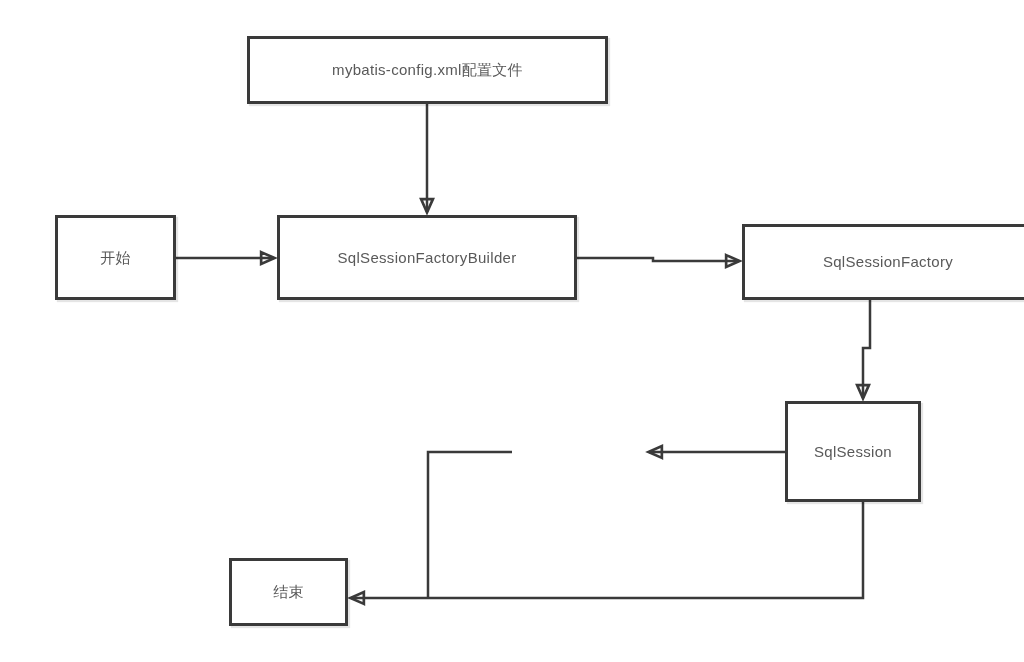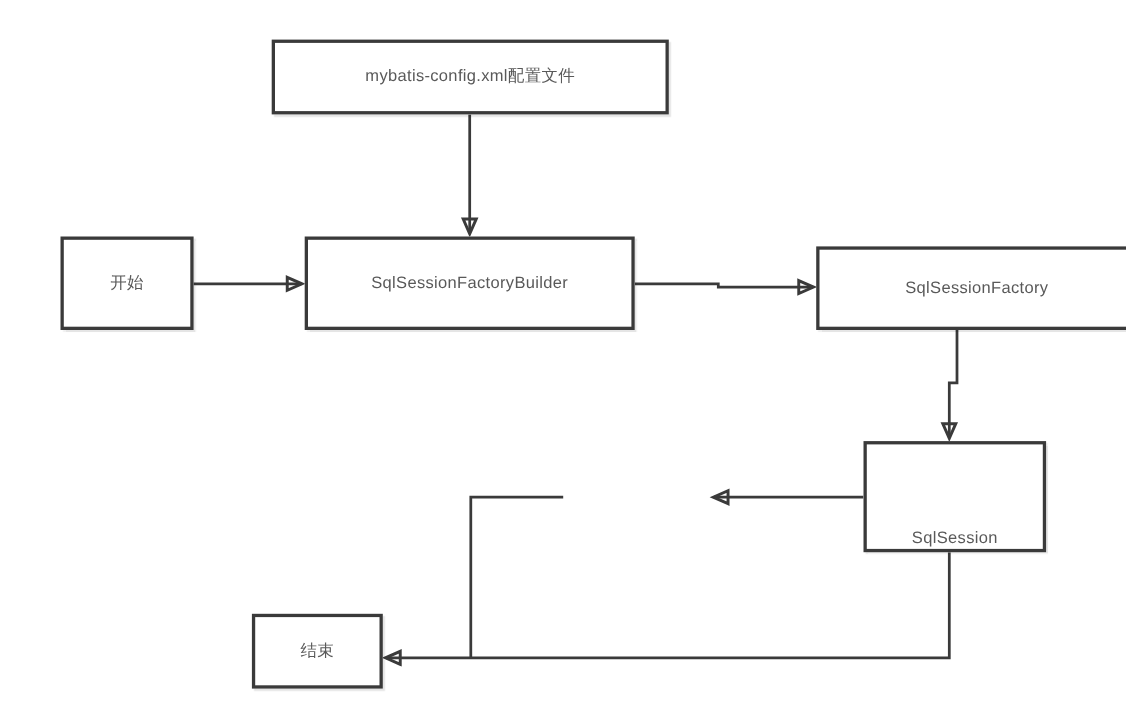--- a/index.html
+++ b/index.html
@@ -43,21 +43,21 @@
     color: #595959;
     font-size: 15px;
     line-height: 1.3;
     letter-spacing: 0.3px;
     padding: 0 6px;
   }
   .node-config  { left: 247px; top: 36px;  width: 361px; height: 68px;  }
   .node-start   { left: 31px;  top: 215px; width: 121px; height: 85px; margin-left: 24px;  }
   .node-builder { left: 277px; top: 215px; width: 300px; height: 85px;  }
   .node-factory { left: 742px; top: 224px; width: 292px; height: 76px;  }
-  .node-session { left: 785px; top: 401px; width: 166px; height: 101px; align-items: flex-end; }
+  .node-session { left: 785px; top: 401px; width: 136px; height: 101px; }
   .node-mapper  { left: 512px; top: 409px; width: 134px; height: 84px;  }
   .node-end     { left: 229px; top: 558px; width: 119px; height: 68px;  }
 </style>
 </head>
 <body>
 
 <div class="canvas">
 
   <svg class="connectors" width="1024" height="662" viewBox="0 0 1024 662" xmlns="http://www.w3.org/2000/svg">
     <defs>

